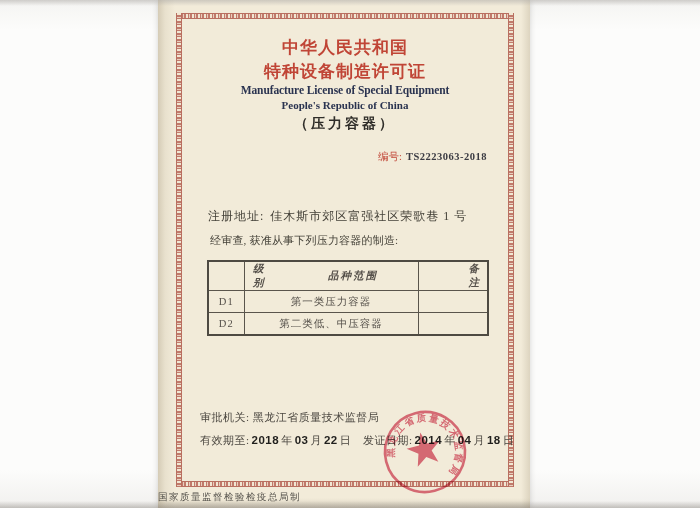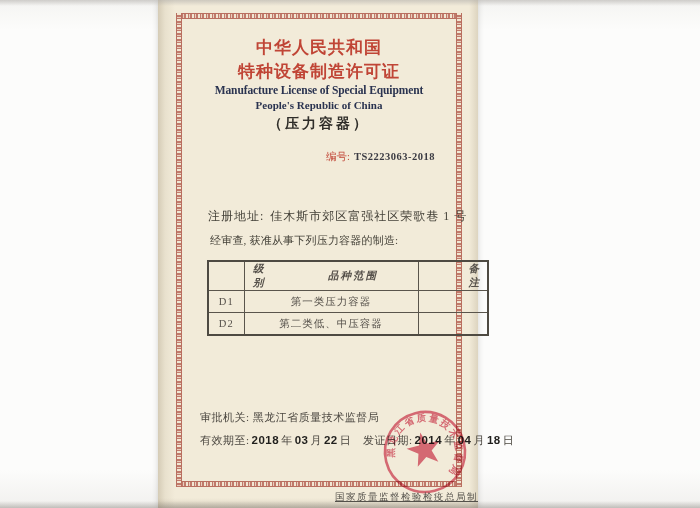--- a/index.html
+++ b/index.html
@@ -14,21 +14,21 @@
     content:"";position:absolute;left:0;top:0;right:0;height:6px;
     background:linear-gradient(180deg,rgba(175,172,168,.55),rgba(175,172,168,0));
     z-index:5;pointer-events:none;
   }
   .stage::after{
     content:"";position:absolute;left:0;bottom:0;right:0;height:7px;
     background:linear-gradient(0deg,rgba(120,115,108,.4),rgba(120,115,108,0));
     z-index:5;pointer-events:none;
   }
   .paper{
-    position:absolute;left:158px;top:0;width:320px;height:508px;
+    position:absolute;left:158px;top:0;width:372px;height:508px;
     background:
       linear-gradient(90deg,rgba(145,130,100,.30) 0,rgba(145,130,100,.10) 7px,rgba(145,130,100,0) 17px),
       linear-gradient(270deg,rgba(145,130,100,.22) 0,rgba(145,130,100,0) 9px),
       linear-gradient(0deg,rgba(120,110,95,.22) 0,rgba(120,110,95,0) 10px),
       #f2ebd9;
     box-shadow:0 0 6px rgba(0,0,0,.16);
   }
   
   .frame{position:absolute;left:18px;top:13px;right:16px;bottom:21px;}
   .bp{position:absolute;box-sizing:border-box;}
@@ -69,22 +69,22 @@
   table.scope td{height:21px;font-size:10.5px;letter-spacing:1px;}
   .col-level{width:36px;}.col-scope{width:174px;}.col-remark{width:70px;}
 
   .brow{position:absolute;font-size:11px;color:#4b4740;letter-spacing:.5px;white-space:nowrap;}
   .pos-appr{top:410px;left:42px;}
   .pos-iss{top:410px;left:205px;}
   .pos-valid{top:433px;left:42px;}
   .pos-issdate{top:433px;left:205px;}
   .num-b{font-family:"Liberation Sans",sans-serif;font-weight:700;color:#201f1d;font-size:11.5px;margin:0 2px;}
 
-  .footer-note{position:absolute;top:491px;left:0;right:0;text-align:right;
-    font-size:9.5px;color:#53504a;letter-spacing:1.5px;text-decoration:underline;}
+  .footer-note{position:absolute;top:491px;left:0;right:0;text-align:left;
+    font-size:9.5px;color:#53504a;letter-spacing:1.5px;}
 
   .stamp{
     position:absolute;left:217px;top:402px;width:100px;height:100px;
     transform:rotate(-14deg);opacity:.82;mix-blend-mode:multiply;
   }
   .stamp text{font-family:"Liberation Serif",serif;font-weight:600;}
 </style>
 </head>
 <body>
 

